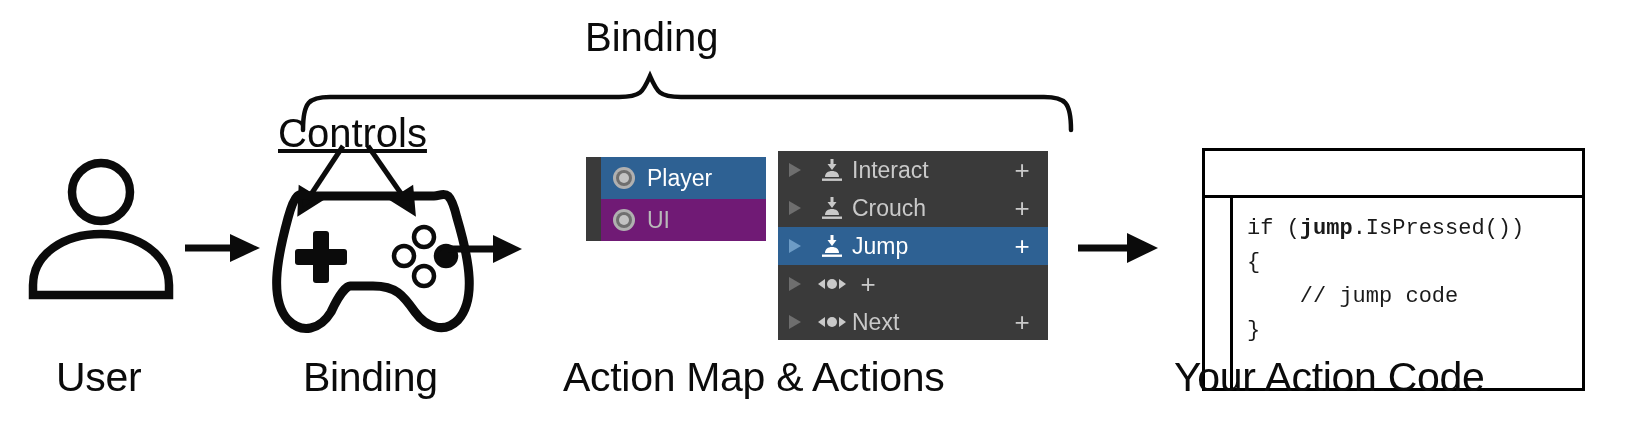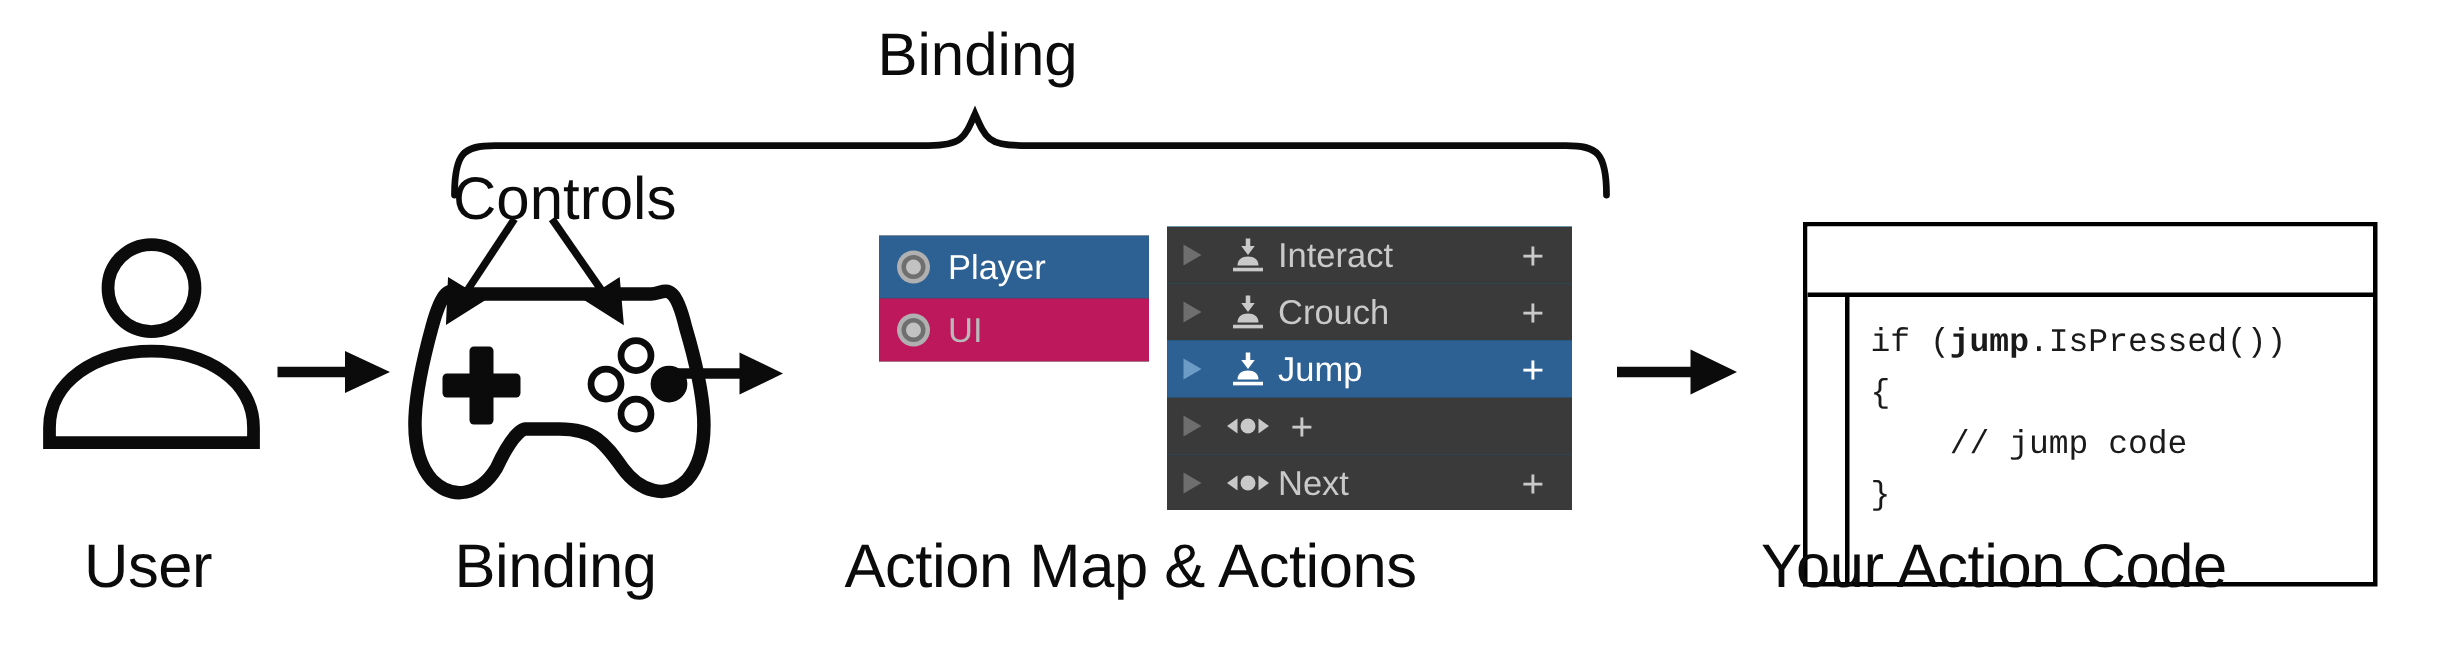--- a/index.html
+++ b/index.html
@@ -34,23 +34,24 @@
     overflow:hidden;
   }
   .am-row{
     height:42px;
     display:flex;
     align-items:center;
     padding-left:12px;
     box-sizing:border-box;
     font-size:23px;
     font-family:"Liberation Sans",sans-serif;
+    margin-left:15px;
   }
   .am-row.sel{background:#2e6193;color:#ffffff;}
-  .am-row.nosel{background:#be185d;color:#b9b9b9;}
+  .am-row.nosel{background:#701a75;color:#b9b9b9;}
   .am-icon{
     width:22px;height:22px;margin-right:12px;flex:0 0 auto;
     border-radius:50%;
     background:#b0b0b0;
     position:relative;
     box-sizing:border-box;
   }
   .am-icon::before{
     content:"";position:absolute;left:3px;top:3px;right:3px;bottom:3px;
     border-radius:50%;background:#6f6f6f;
@@ -174,21 +175,21 @@
     </g>
 
     <g fill="#0b0b0b" stroke="#0b0b0b">
       <line x1="1078" y1="248" x2="1132" y2="248" stroke-width="7"></line>
       <polygon points="1158,248 1127,233 1127,263" stroke="none"></polygon>
     </g>
   </svg>
 
   <div class="brace-label" style="left:585px; top:17px;">Binding</div>
 
-  <div class="brace-label" style="left:302px; top:113px;">Controls</div>
+  <div class="brace-label" style="left:278px; top:113px;text-decoration:underline;">Controls</div>
 
   <div id="actionmap-panel" class="abs">
 
     <div class="am-row sel">
       <span class="am-icon"></span>
       <span>Player</span>
     </div>
 
     <div class="am-row nosel">
       <span class="am-icon"></span>

